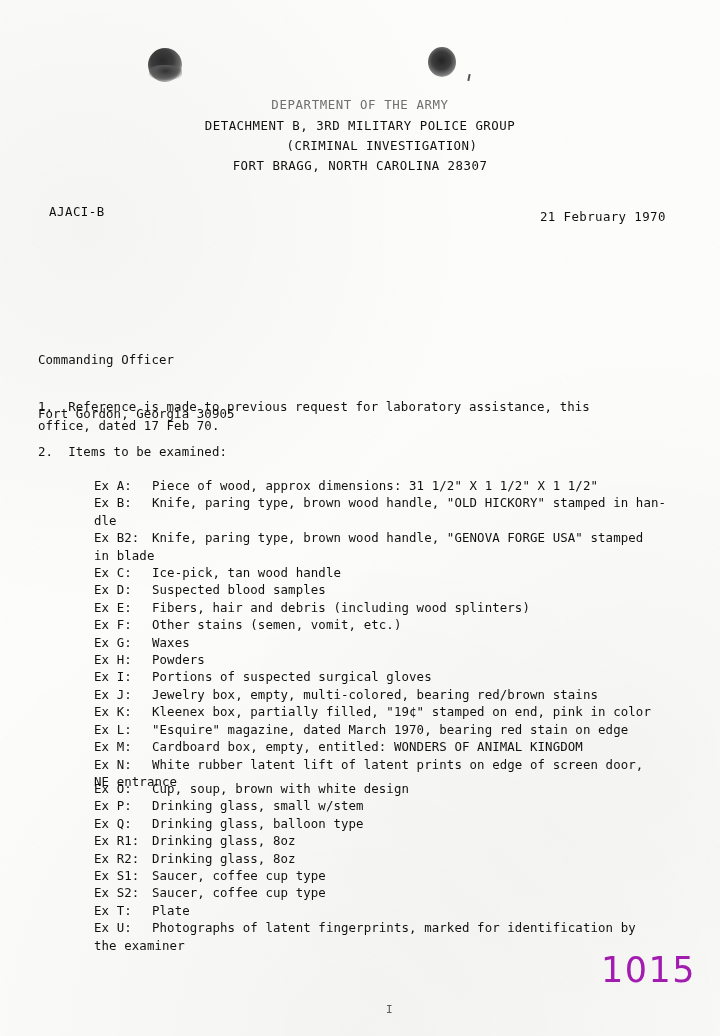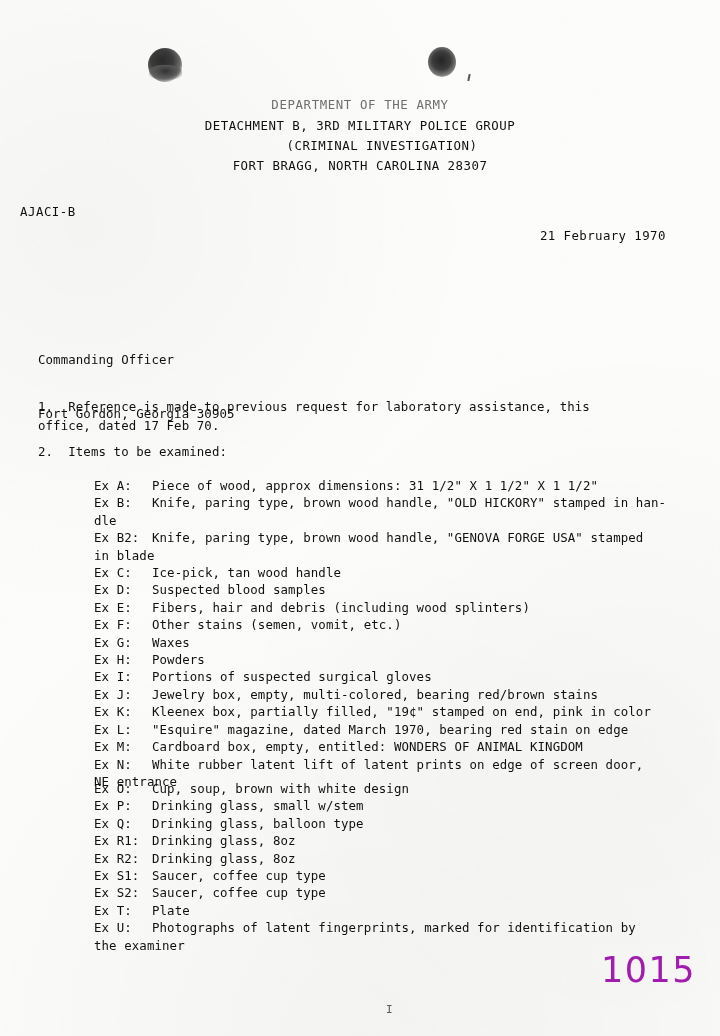--- a/index.html
+++ b/index.html
@@ -91,22 +91,22 @@
   }
   .faded {
     color: #6f6f6f;
     filter: blur(0.25px);
   }
   .hdr1 { top: 96px; letter-spacing: 0.6px; }
   .hdr2 { top: 117px; letter-spacing: 0.5px; text-align: center; }
   .hdr3 { top: 137px; letter-spacing: 0.5px; margin-left: 44px; }
   .hdr4 { top: 157px; letter-spacing: 0.5px; }
 
-  .office-sym { left: 20px; top: 203px; letter-spacing: 0.5px; }
-  .date { left: 540px; top: 227px; letter-spacing: 0.4px; }
+  .office-sym { left: 49px; top: 203px; letter-spacing: 0.5px; }
+  .date { left: 540px; top: 208px; letter-spacing: 0.4px; }
   .subject { left: 38px; top: 250px; letter-spacing: 0.4px; }
 
   .addr { left: 38px; top: 315px; line-height: 18px; }
 
   .para1 { left: 38px; top: 397px; line-height: 19px; }
   .para2 { left: 38px; top: 443px; }
 
   .items {
     position: absolute;
     left: 94px;

